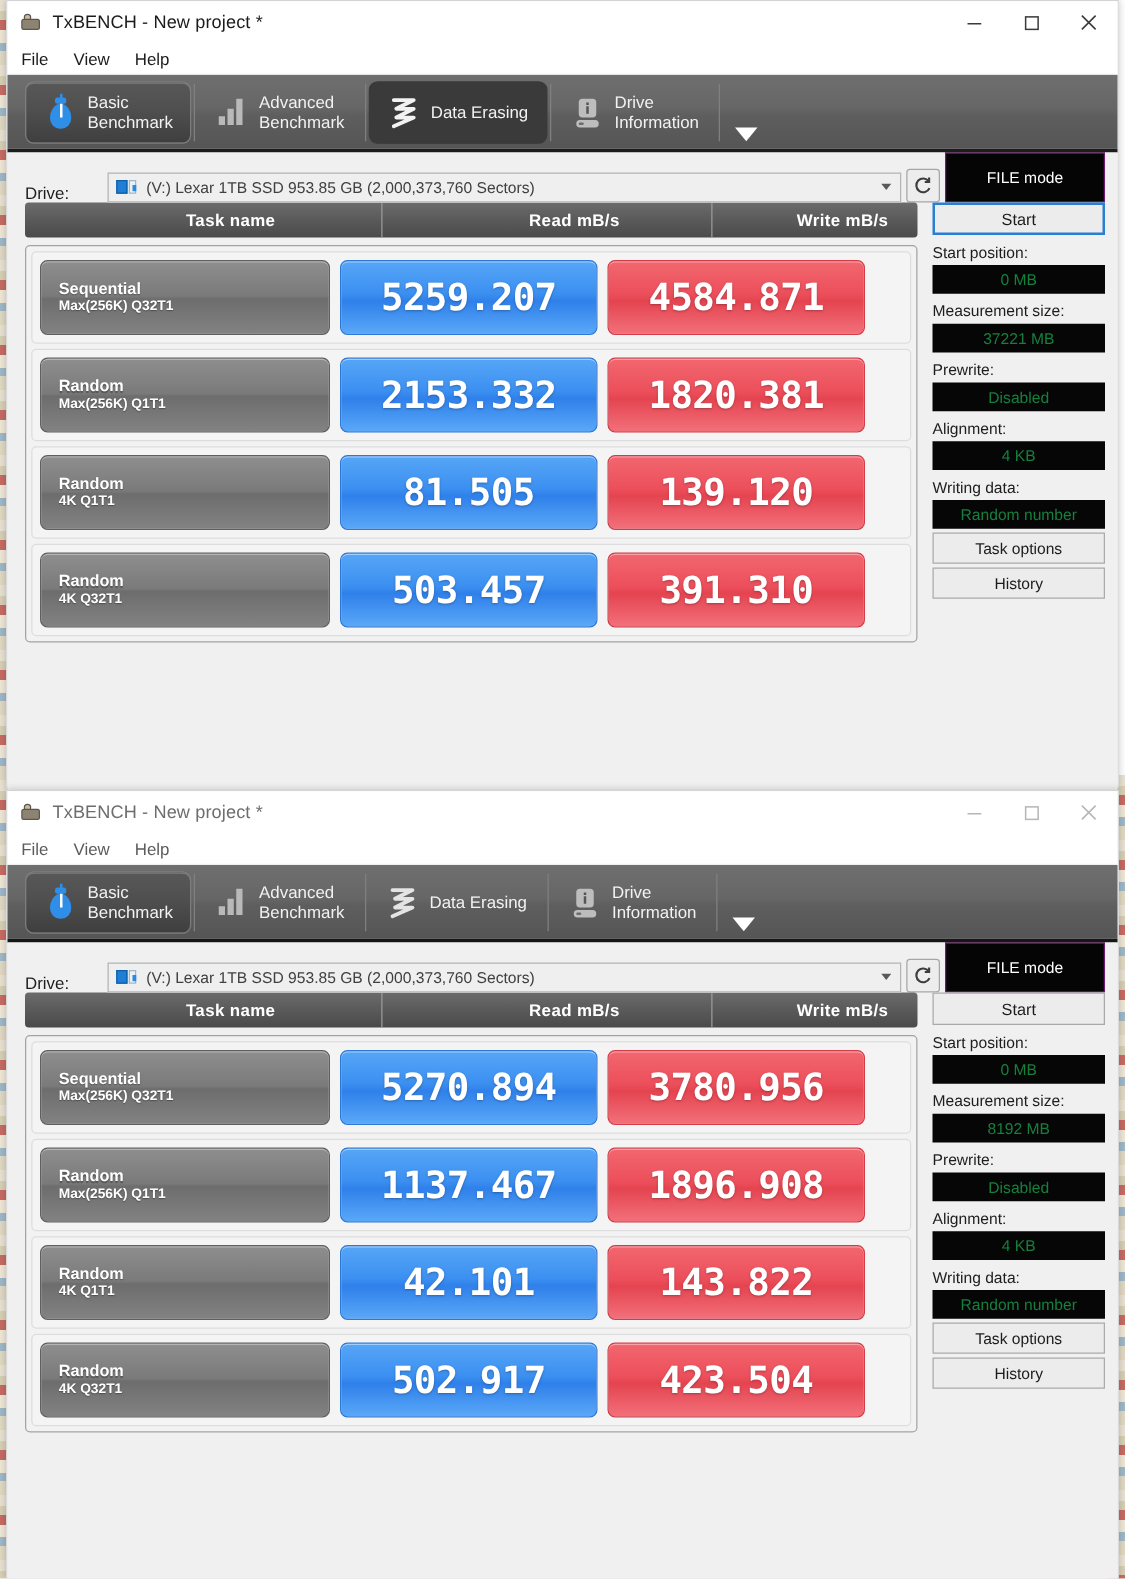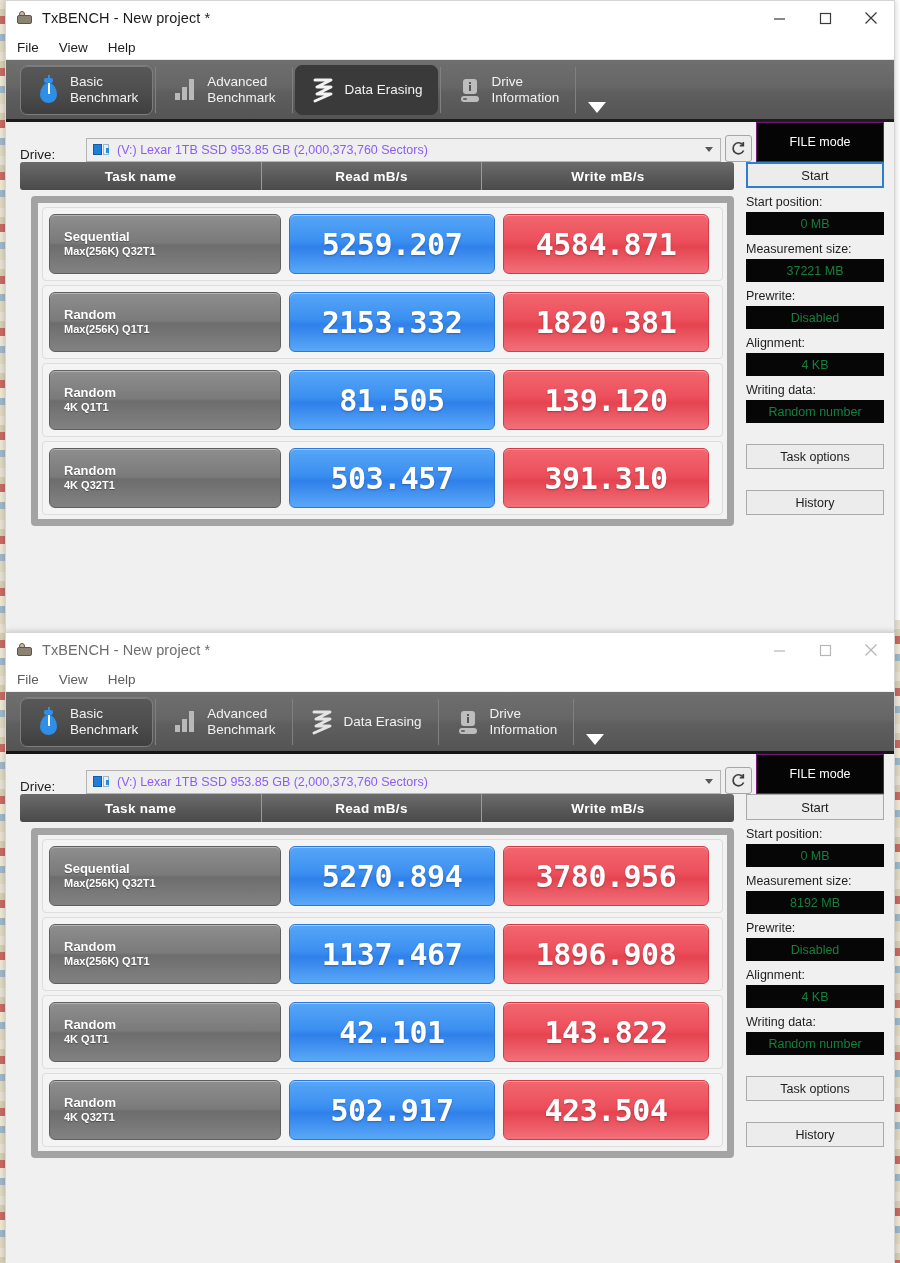--- a/index.html
+++ b/index.html
@@ -154,21 +154,21 @@
   }
   .drive-lbl { font-size: 13.5px; color: #1d1d1d; width: 62px; flex:0 0 auto;}
   .drive-combo {
     flex: 1 1 auto; height: 24px; background: #efefef; border: 1px solid #b4b4b4;
     display: flex; align-items: center; padding: 0 6px; position: relative;
   }
   .drive-ico { width: 18px; height: 14px; position: relative; margin-right: 6px; flex:0 0 auto;}
   .drive-ico .sq1 { position:absolute; left:0; top:1px; width:9px; height:11px; background:#1f7fd6; border:1px solid #0e5ea8;}
   .drive-ico .sq2 { position:absolute; left:10px; top:1px; width:6px; height:11px; background:#e9f1f8; border:1px solid #9db6cb;}
   .drive-ico .sq2:after{ content:''; position:absolute; left:1.5px; top:3px; width:3px; height:5px; background:#2b8ae0;}
-  .drive-text { font-size: 12.5px; color: #8b5cf6; white-space: nowrap; }
+  .drive-text { font-size: 12.5px; color: #404040; white-space: nowrap; }
   .combo-arrow {
     position: absolute; right: 7px; top: 50%; transform: translateY(-60%);
     width:0; height:0; border-left:4px solid transparent; border-right:4px solid transparent;
     border-top:5px solid #595959;
   }
   .refresh-btn {
     width: 27px; height: 27px; border: 1px solid #a6a6a6; background: #ededed;
     border-radius: 3px; display:flex; align-items:center; justify-content:center; flex:0 0 auto;
   }
   .file-mode {
@@ -180,29 +180,29 @@
   .main-area { display: flex; padding: 0 10px 0 14px; gap: 12px; }
   .left-col { flex: 1 1 auto; }
 
   .hdr-row {
     display: flex; height: 28px;
     background: linear-gradient(180deg,#6b6b6b 0%,#5a5a5a 50%,#4a4a4a 100%);
     border-radius: 3px; overflow: hidden; color: #fff;
   }
   .hdr-cell {
     display:flex; align-items:center; justify-content:center;
-    font-size: 13.5px; font-weight: bold; letter-spacing:.3px;
+    font-size: 13.5px; font-weight: bold; letter-spacing:.3px;margin-left:44px;
   }
   .hdr-cell.c1 { width: 242px; border-right: 1px solid #9a9a9a; }
   .hdr-cell.c2 { width: 220px; border-right: 1px solid #9a9a9a; }
   .hdr-cell.c3 { flex: 1 1 auto; }
 
   .rows-box {
-    margin-top: 6px; background: #f2f2f2; border: 7px solid #a3a3a3;
-    border-radius: 4px; padding: 4px; margin-left: 11px;
+    margin-top: 6px; background: #f2f2f2; border: 1px solid #a3a3a3;
+    border-radius: 4px; padding: 4px;
   }
   .bench-row {
     display: flex; align-items: center; gap: 8px;
     border: 1px solid #dddddd; border-radius: 4px; background: #f4f4f4;
     padding: 6px; margin-bottom: 4px;
   }
   .bench-row:last-child { margin-bottom: 0; }
   .task-cell {
     width: 232px; height: 60px; flex:0 0 auto;
     background: linear-gradient(180deg,#8e8e8e 0%,#7a7a7a 48%,#6d6d6d 52%,#828282 100%);
@@ -241,21 +241,21 @@
   }
   .start-btn.focused { border: 2px solid #2b7fd1; }
   .set-lbl { font-size: 12.5px; color: #1d1d1d; margin: 7px 0 3px 0; }
   .set-val {
     height: 23px; background: #060606; color: #15803d; font-size: 12.5px;
     display: flex; align-items: center; justify-content: center;
   }
   .plain-btn {
     height: 25px; width: 100%; background: #ececec; border: 1px solid #aaaaaa;
     font-size: 12.5px; color: #1c1c1c; display:flex; align-items:center; justify-content:center;
-    margin-top: 21px;
+    margin-top: 3px;
   }
 
   
   .statusbar {
     position: absolute; left: 0; right: 0; bottom: 0; height: 23px;
     background: #f0f0f0; border-top: 1px solid #cfcfcf; display: flex; align-items: center;
   }
   .status-seg1 { flex: 0 0 500px; font-size: 13px; color: #101010; padding-left: 6px;
     border-right: 1px solid #d2d2d2; height:23px; display:flex; align-items:center;}
   .status-seg2 { flex: 0 0 195px; border-right: 1px solid #d2d2d2; height:23px; }

